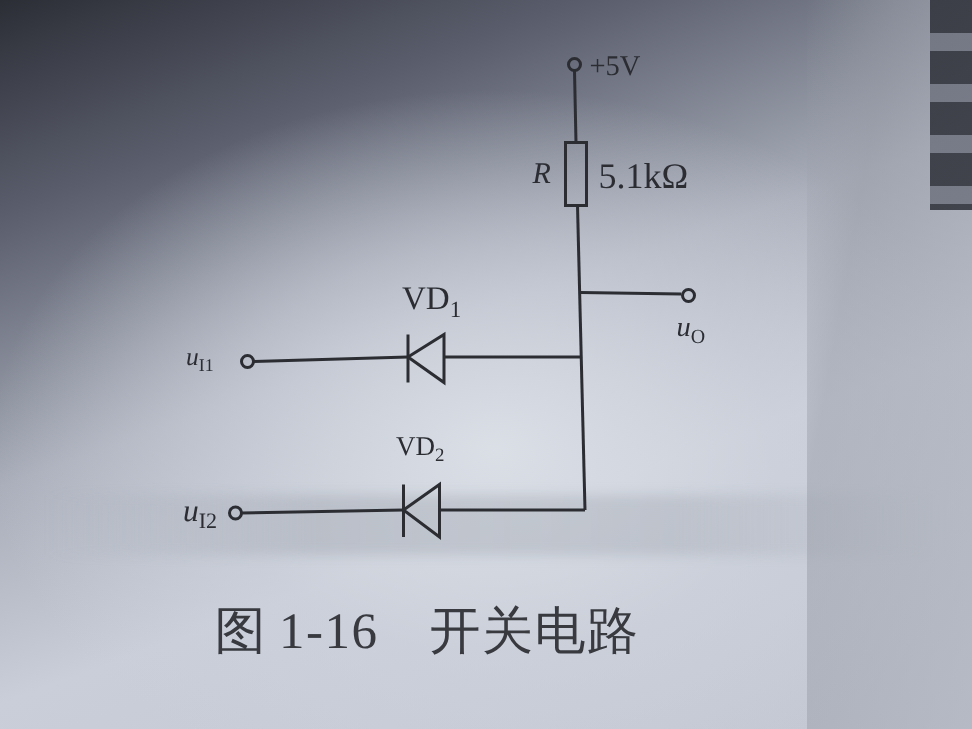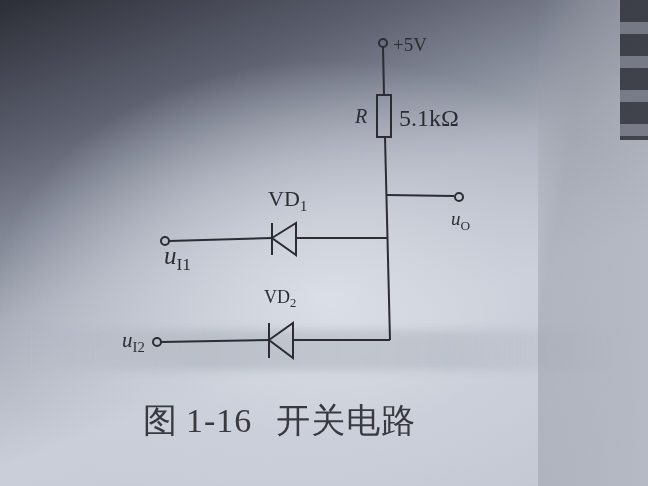--- a/index.html
+++ b/index.html
@@ -32,21 +32,21 @@
     .lbl {
       position: absolute; color: #2b2d33; font-family: Liberation Serif, serif;
       white-space: nowrap; line-height: 1;
     }
     .lbl sub { font-size: 0.7em; vertical-align: -0.35em; }
     .ital { font-style: italic; }
     .caption {
       position: absolute; left: 143px; top: 398px; font-size: 34px; color: #383a40;
       font-family: "DejaVu Sans", sans-serif; letter-spacing: 1px; white-space: nowrap;
     }
-    .caption .num { font-family: "Liberation Serif", serif; margin: 0 24px 0 8px; }
+    .caption .num { font-family: "Liberation Serif", serif; margin: 0 34px 0 8px; }
   </style>
 </head>
 <body>
 
 <div class="photo"></div>
 <div class="bleed"></div>
 <div class="page-edge"></div>
 <div class="page-edge-dark"></div>
 
 <svg class="circuit" width="648" height="486" viewBox="0 0 648 486">
@@ -79,16 +79,16 @@
 <div class="lbl" style="left:393px; top:35px; font-size:19px;">+5V</div>
 
 <div class="lbl ital" style="left:355px; top:106px; font-size:20px;">R</div>
 <div class="lbl" style="left:399px; top:106px; font-size:24px;">5.1kΩ</div>
 
 <div class="lbl" style="left:451px; top:209px; font-size:19px;"><span class="ital">u</span><sub>O</sub></div>
 
 <div class="lbl" style="left:268px; top:188px; font-size:22px;"><span>VD</span><sub>1</sub></div>
 <div class="lbl" style="left:264px; top:288px; font-size:18px;"><span>VD</span><sub>2</sub></div>
 
-<div class="lbl" style="left:124px; top:243px; font-size:25px;margin-left:40px;"><span class="ital">u</span><sub>I1</sub></div>
+<div class="lbl" style="left:124px; top:229px; font-size:17px;"><span class="ital">u</span><sub>I1</sub></div>
 <div class="lbl" style="left:122px; top:330px; font-size:21px;"><span class="ital">u</span><sub>I2</sub></div>
 
 <div class="caption"><span>图</span><span class="num">1-16</span><span>开关电路</span></div>
 
 </body></html>

